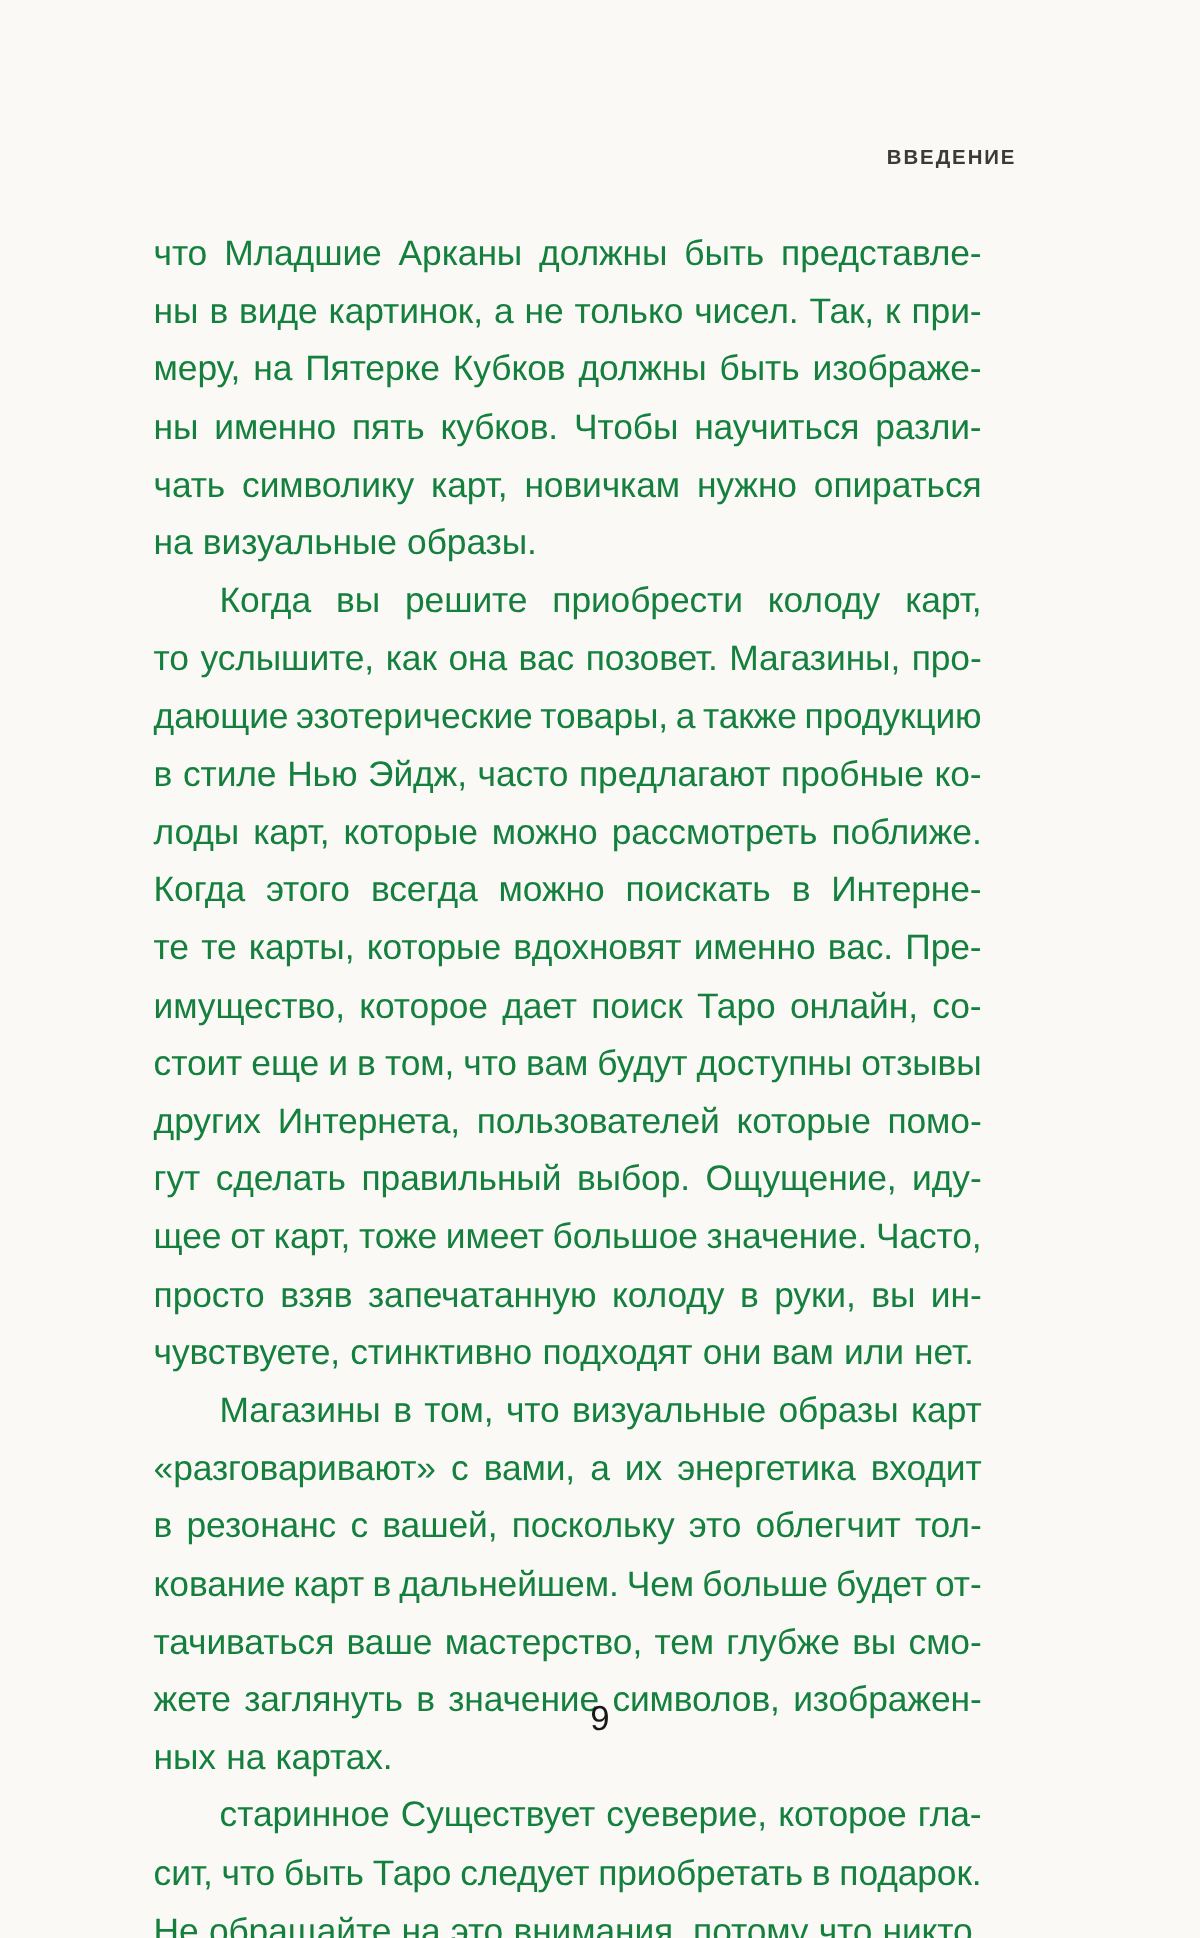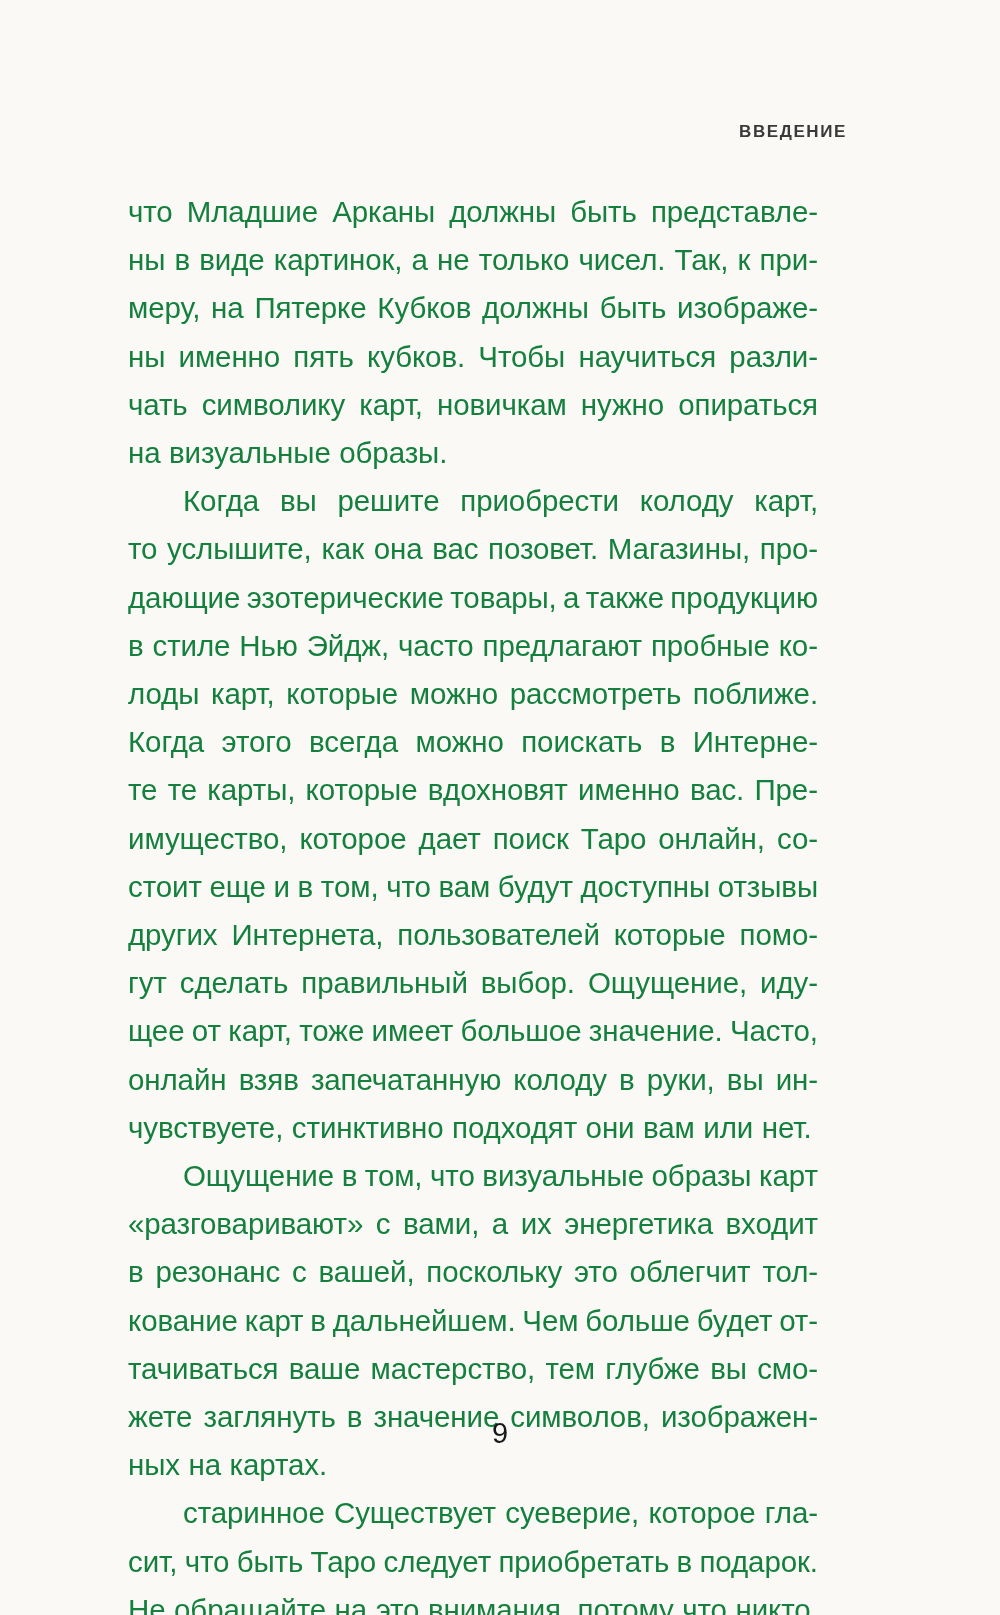--- a/index.html
+++ b/index.html
@@ -111,25 +111,25 @@
         <span class="line justify"><span class="w">дающие</span><span class="w">эзотерические</span><span class="w">товары,</span><span class="w">а</span><span class="w">также</span><span class="w">продукцию</span></span>
         <span class="line justify"><span class="w">в</span><span class="w">стиле</span><span class="w">Нью</span><span class="w">Эйдж,</span><span class="w">часто</span><span class="w">предлагают</span><span class="w">пробные</span><span class="w">ко-</span></span>
         <span class="line justify"><span class="w">лоды</span><span class="w">карт,</span><span class="w">которые</span><span class="w">можно</span><span class="w">рассмотреть</span><span class="w">поближе.</span></span>
         <span class="line justify"><span class="w">Когда</span><span class="w">этого</span><span class="w">всегда</span><span class="w">можно</span><span class="w">поискать</span><span class="w">в</span><span class="w">Интерне-</span></span>
         <span class="line justify"><span class="w">те</span><span class="w">те</span><span class="w">карты,</span><span class="w">которые</span><span class="w">вдохновят</span><span class="w">именно</span><span class="w">вас.</span><span class="w">Пре-</span></span>
         <span class="line justify"><span class="w">имущество,</span><span class="w">которое</span><span class="w">дает</span><span class="w">поиск</span><span class="w">Таро</span><span class="w">онлайн,</span><span class="w">со-</span></span>
         <span class="line justify"><span class="w">стоит</span><span class="w">еще</span><span class="w">и</span><span class="w">в</span><span class="w">том,</span><span class="w">что</span><span class="w">вам</span><span class="w">будут</span><span class="w">доступны</span><span class="w">отзывы</span></span>
         <span class="line justify"><span class="w">других</span><span class="w">Интернета,</span><span class="w">пользователей</span><span class="w">которые</span><span class="w">помо-</span></span>
         <span class="line justify"><span class="w">гут</span><span class="w">сделать</span><span class="w">правильный</span><span class="w">выбор.</span><span class="w">Ощущение,</span><span class="w">иду-</span></span>
         <span class="line justify"><span class="w">щее</span><span class="w">от</span><span class="w">карт,</span><span class="w">тоже</span><span class="w">имеет</span><span class="w">большое</span><span class="w">значение.</span><span class="w">Часто,</span></span>
-        <span class="line justify"><span class="w">онлайн</span><span class="w">взяв</span><span class="w">запечатанную</span><span class="w">колоду</span><span class="w">в</span><span class="w">руки,</span><span class="w">вы</span><span class="w">ин-</span></span>
+        <span class="line justify"><span class="w">просто</span><span class="w">взяв</span><span class="w">запечатанную</span><span class="w">колоду</span><span class="w">в</span><span class="w">руки,</span><span class="w">вы</span><span class="w">ин-</span></span>
         <span class="line last"><span class="w">чувствуете,</span><span class="w">стинктивно</span><span class="w">подходят</span><span class="w">они</span><span class="w">вам</span><span class="w">или</span><span class="w">нет.</span></span>
       </p>
       <p class="para">
-        <span class="line justify indent"><span class="w">Ощущение</span><span class="w">в</span><span class="w">том,</span><span class="w">что</span><span class="w">визуальные</span><span class="w">образы</span><span class="w">карт</span></span>
+        <span class="line justify indent"><span class="w">Магазины</span><span class="w">в</span><span class="w">том,</span><span class="w">что</span><span class="w">визуальные</span><span class="w">образы</span><span class="w">карт</span></span>
         <span class="line justify"><span class="w">«разговаривают»</span><span class="w">с</span><span class="w">вами,</span><span class="w">а</span><span class="w">их</span><span class="w">энергетика</span><span class="w">входит</span></span>
         <span class="line justify"><span class="w">в</span><span class="w">резонанс</span><span class="w">с</span><span class="w">вашей,</span><span class="w">поскольку</span><span class="w">это</span><span class="w">облегчит</span><span class="w">тол-</span></span>
         <span class="line justify"><span class="w">кование</span><span class="w">карт</span><span class="w">в</span><span class="w">дальнейшем.</span><span class="w">Чем</span><span class="w">больше</span><span class="w">будет</span><span class="w">от-</span></span>
         <span class="line justify"><span class="w">тачиваться</span><span class="w">ваше</span><span class="w">мастерство,</span><span class="w">тем</span><span class="w">глубже</span><span class="w">вы</span><span class="w">смо-</span></span>
         <span class="line justify"><span class="w">жете</span><span class="w">заглянуть</span><span class="w">в</span><span class="w">значение</span><span class="w">символов,</span><span class="w">изображен-</span></span>
         <span class="line last"><span class="w">ных</span><span class="w">на</span><span class="w">картах.</span></span>
       </p>
       <p class="para">
         <span class="line justify indent"><span class="w">старинное</span><span class="w">Существует</span><span class="w">суеверие,</span><span class="w">которое</span><span class="w">гла-</span></span>
         <span class="line justify"><span class="w">сит,</span><span class="w">что</span><span class="w">быть</span><span class="w">Таро</span><span class="w">следует</span><span class="w">приобретать</span><span class="w">в</span><span class="w">подарок.</span></span>

